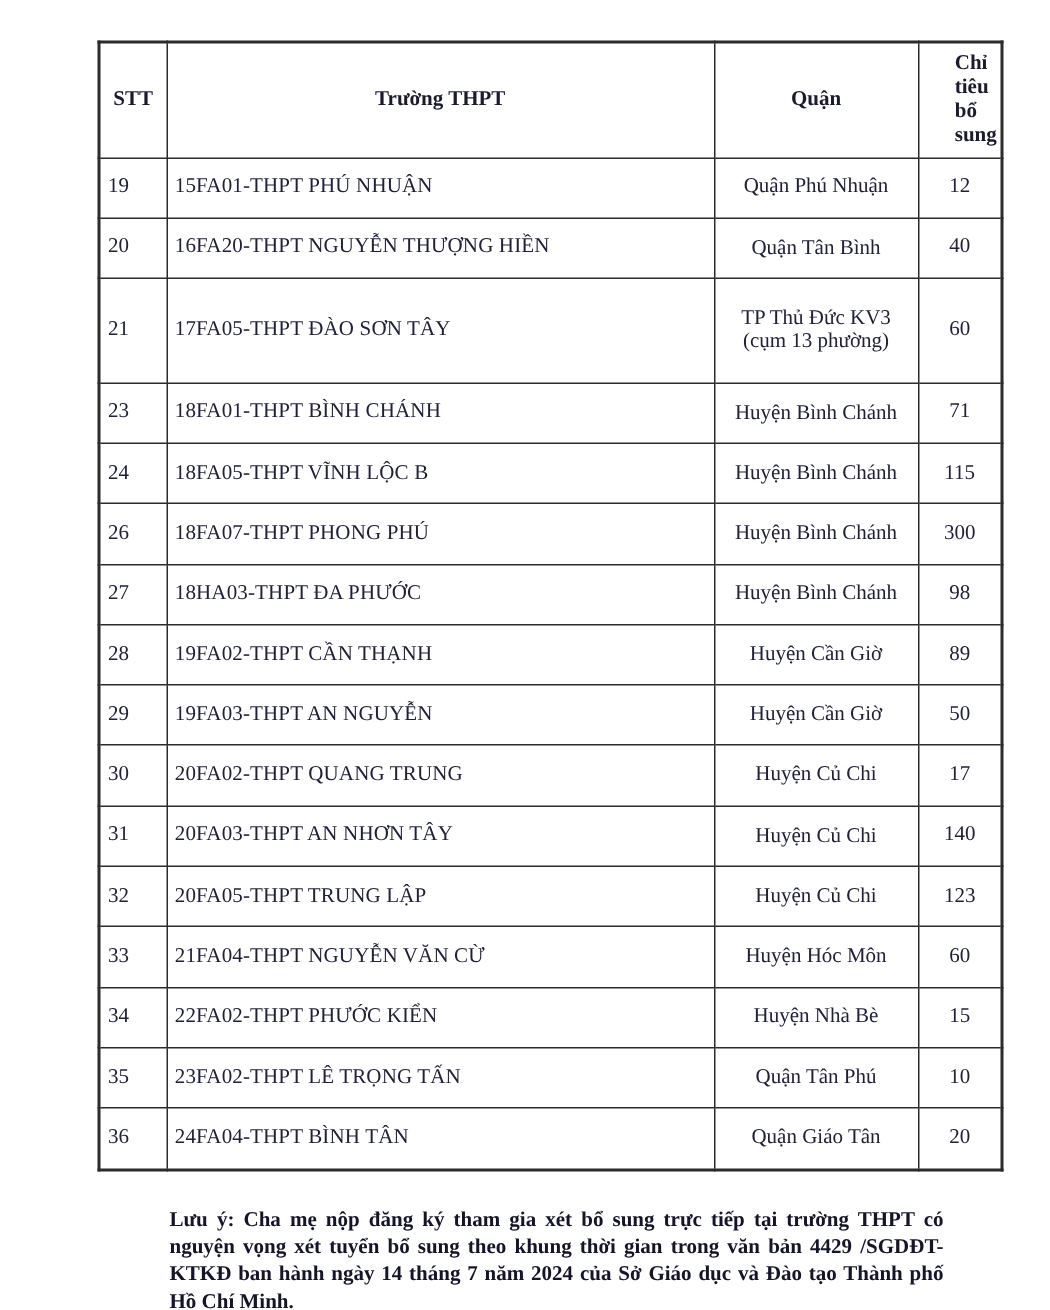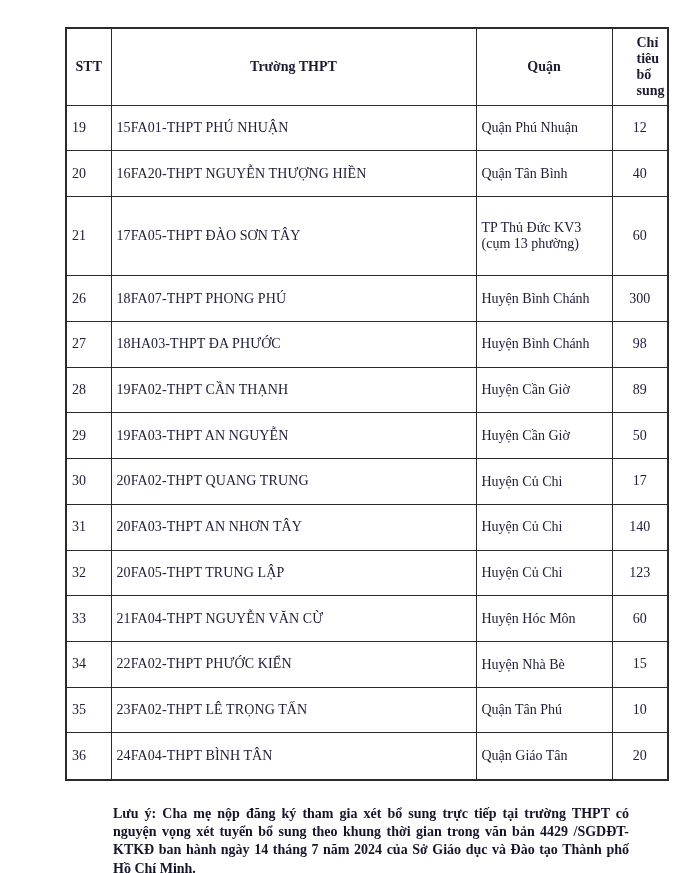--- a/index.html
+++ b/index.html
@@ -50,21 +50,21 @@
   table.quota th.h3 {
     padding: 2px 24px;
   }
   table.quota td {
     font-size: 14px;
     padding: 2px 5px;
     color: #20203a;
   }
   td.c0 { text-align: left; }
   td.c1 { text-align: left; padding-left: 10px; letter-spacing: 0.1px; margin-top: 30px; }
-  td.c2 { font-size: 13px; line-height: 1.12; }
+  td.c2 { text-align: center; font-size: 13px; line-height: 1.12; }
   td.c3 { text-align: center; }
   .note {
     position: absolute;
     left: 113px;
     top: 791px;
     width: 516px;
     font-size: 14px;
     font-weight: bold;
     line-height: 1.3;
     text-align: justify;
@@ -102,20 +102,32 @@
           <td class="c0">20</td>
           <td class="c1">16FA20-THPT NGUYỄN THƯỢNG HIỀN</td>
           <td class="c2">Quận Tân Bình</td>
           <td class="c3">40</td>
         </tr>
         <tr>
           <td class="c0">21</td>
           <td class="c1">17FA05-THPT ĐÀO SƠN TÂY</td>
           <td class="c2">TP Thủ Đức KV3 (cụm 13 phường)</td>
           <td class="c3">60</td>
+        </tr>
+        <tr>
+          <td class="c0">23</td>
+          <td class="c1">18FA01-THPT BÌNH CHÁNH</td>
+          <td class="c2">Huyện Bình Chánh</td>
+          <td class="c3">71</td>
+        </tr>
+        <tr>
+          <td class="c0">24</td>
+          <td class="c1">18FA05-THPT VĨNH LỘC B</td>
+          <td class="c2">Huyện Bình Chánh</td>
+          <td class="c3">115</td>
         </tr>
         <tr>
           <td class="c0">26</td>
           <td class="c1">18FA07-THPT PHONG PHÚ</td>
           <td class="c2">Huyện Bình Chánh</td>
           <td class="c3">300</td>
         </tr>
         <tr>
           <td class="c0">27</td>
           <td class="c1">18HA03-THPT ĐA PHƯỚC</td>

